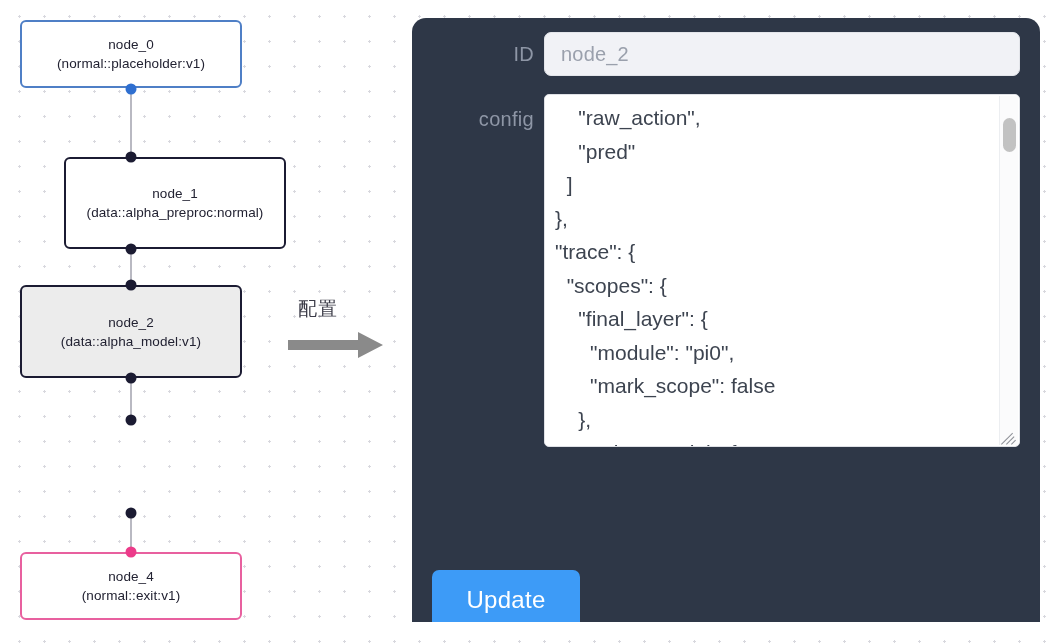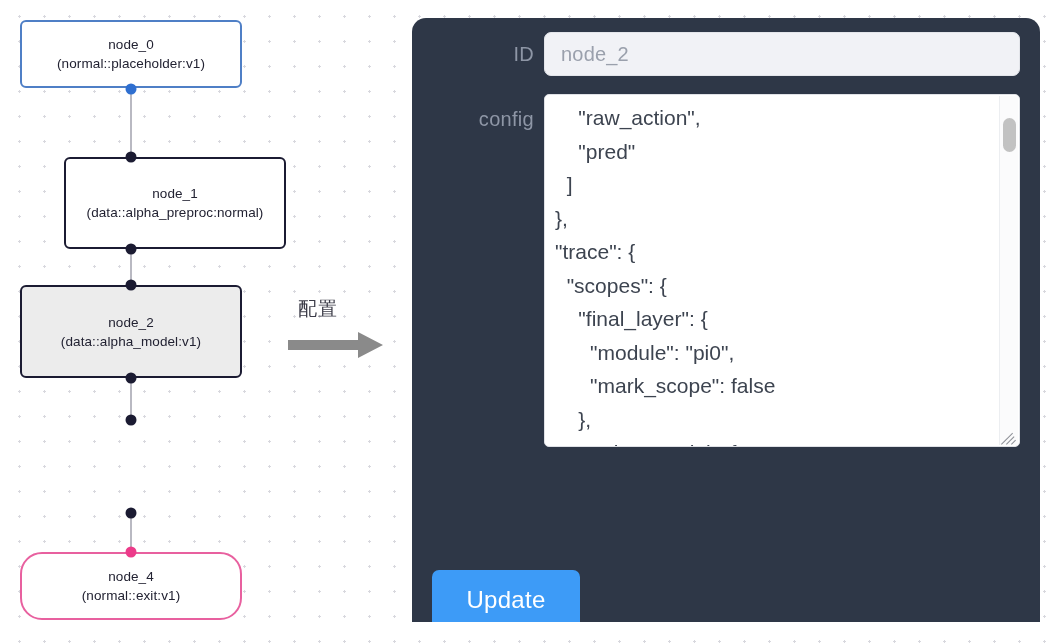--- a/index.html
+++ b/index.html
@@ -46,21 +46,21 @@
     color: #222232;
     font-size: 13.5px;
     line-height: 19px;
     letter-spacing: .1px;
     padding: 2px 6px;
     user-select: none;
   }
   .node .nlabel { display: block; width: 100%; }
   .node.selected { background: #ececec; border-color: #1b1b32; }
   .node.is-input  { border-color: #4f7fc6; border-width: 2px; }
-  .node.is-output { border-color: #e8609f; border-width: 2px; border-radius: 22px; }
+  .node.is-output { border-color: #e8609f; border-width: 2px; }
 
   .edge {
     position: absolute;
     width: 2px;
     background: #b9b9c2;
   }
   .handle {
     position: absolute;
     width: 11px; height: 11px;
     border-radius: 50%;

